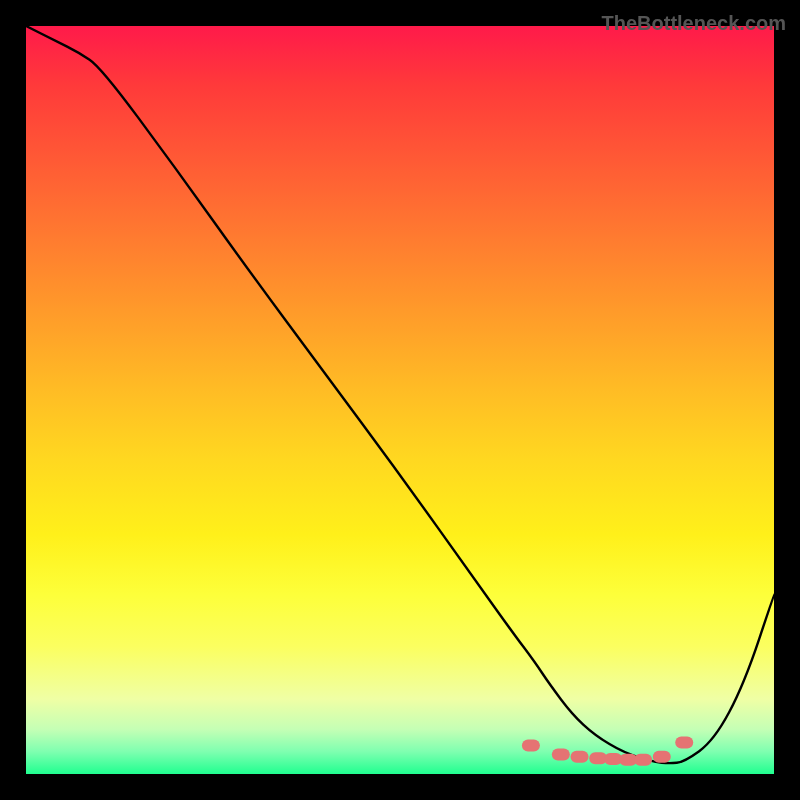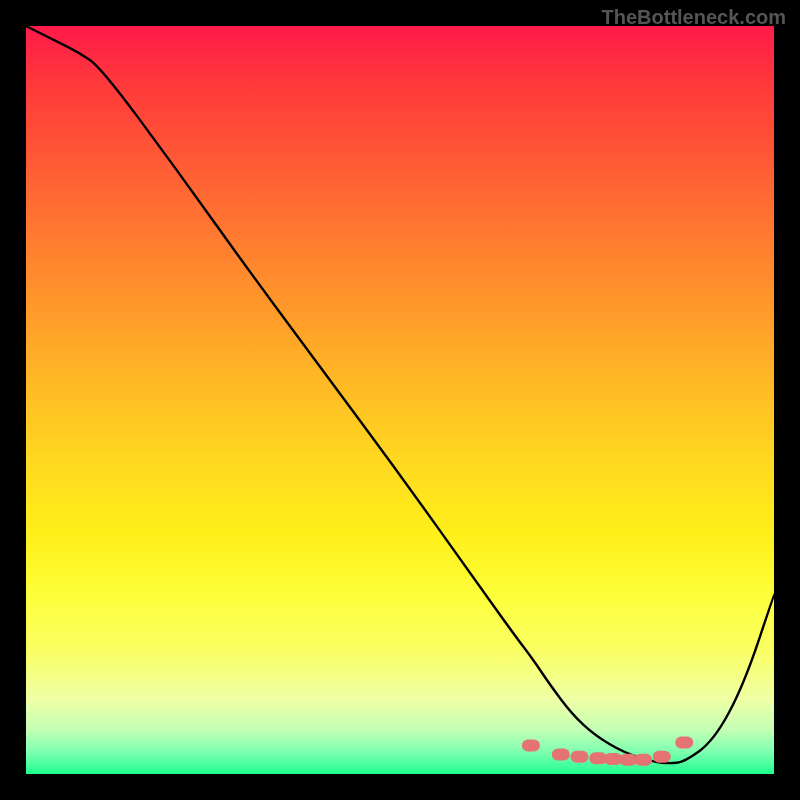--- a/index.html
+++ b/index.html
@@ -6,21 +6,21 @@
   body {
     width: 800px;
     height: 800px;
     background: #000;
     position: relative;
     font-family: Arial, sans-serif;
     overflow: hidden;
   }
   .watermark {
     position: absolute;
-    top: 6px;
+    top: 12px;
     right: 14px;
     color: #555;
     font-size: 20px;
     font-weight: bold;
     z-index: 10;
   }
   .plot-area {
     position: absolute;
     left: 26px;
     top: 26px;

